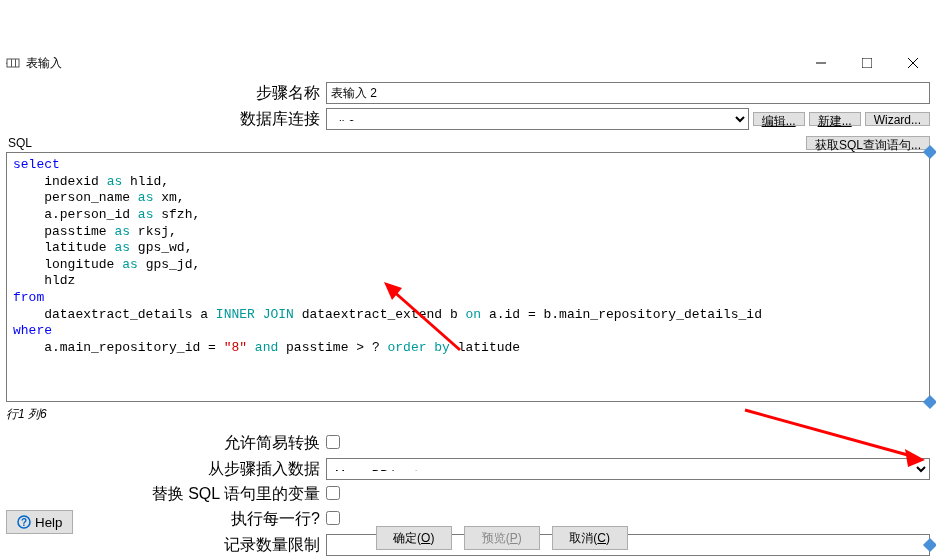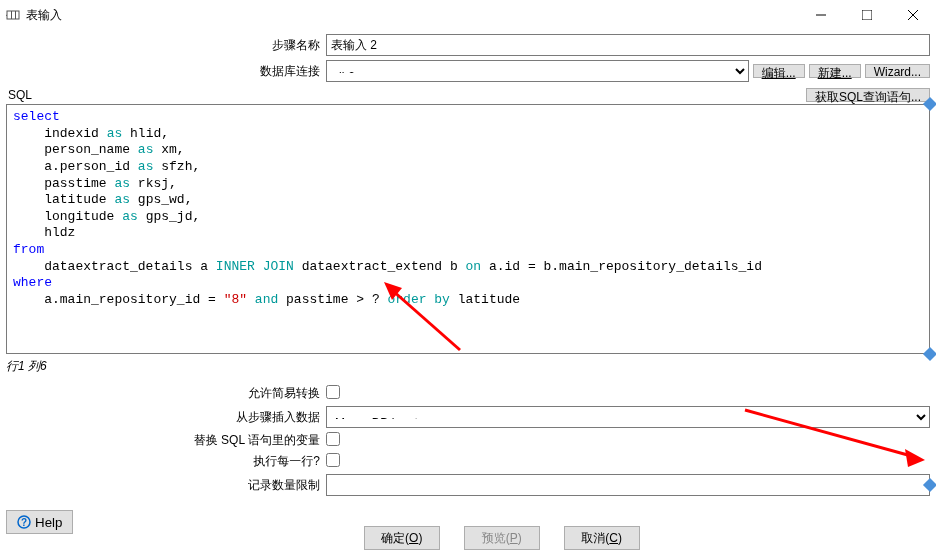--- a/index.html
+++ b/index.html
@@ -1,23 +1,23 @@
 <!DOCTYPE html>
 <html><head>
 <meta charset="utf-8">
 <style>
 * { box-sizing: border-box; margin: 0; padding: 0; }
 body { font-family: "Microsoft YaHei", "Segoe UI", sans-serif; font-size: 12px; background: #fff; color: #000; width: 936px; height: 558px; position: relative; overflow: hidden; }
-.titlebar { display: flex; align-items: center; height: 30px; padding-left: 6px; background: #fff; }
+.titlebar { display: flex; align-items: center; height: 30px; padding-left: 6px; background: #fff; margin-top: 48px; }
 .titlebar-icon { width: 14px; height: 14px; margin-right: 6px; display: flex; align-items: center; justify-content: center; }
 .titlebar-title { flex: 1; font-size: 12px; }
 .titlebar-ctrl { width: 46px; height: 30px; display: flex; align-items: center; justify-content: center; }
 .content { padding: 4px 6px; }
 .form-row { display: flex; align-items: center; margin-bottom: 4px; }
-.form-row .label { width: 320px; text-align: right; padding-right: 6px; font-size: 12px; }
+.form-row .label { width: 320px; text-align: right; padding-right: 6px; font-size: 16px; }
 .form-row .field { flex: 1; display: flex; gap: 4px; align-items: center; }
 .text-input, select { height: 22px; border: 1px solid #7a7a7a; padding: 8px 4px; font-size: 12px; font-family: inherit; background: #fff; }
 .text-input { flex: 1; }
 select { flex: 1; }
 .btn { height: 14px; padding: 0 8px; border: 1px solid #adadad; background: #e1e1e1; font-size: 12px; font-family: inherit; cursor: pointer; white-space: nowrap; }
 .sql-header { display: flex; align-items: center; margin-top: 6px; }
 .sql-header .sql-label { flex: 1; font-size: 12px; padding-left: 2px; }
 .sql-editor-wrap { position: relative; margin-top: 2px; }
 .sql-editor { border: 1px solid #7a7a7a; width: 100%; height: 250px; overflow: auto; padding: 4px 22px 4px 6px; font-family: Consolas, "Courier New", monospace; font-size: 13px; line-height: 1.28; white-space: pre; background: #fff; }
 .kw-blue { color: #0000ff; }
@@ -27,21 +27,21 @@
 .diamond.top { top: -5px; right: -5px; }
 .diamond.bottom { bottom: -5px; right: -5px; }
 .status-line { font-size: 12px; margin-top: 4px; font-style: italic; }
 .lower-form { margin-top: 10px; }
 .lower-form .form-row .label { width: 320px; }
 input[type="checkbox"] { width: 14px; height: 14px; }
 .chk-wrap { width: 16px; }
 .limit-input { flex: 1; height: 22px; border: 1px solid #7a7a7a; padding: 0 4px; font-size: 12px; }
 .footer { position: absolute; bottom: 8px; left: 6px; right: 6px; display: flex; align-items: center; }
 .help-btn { height: 24px; padding: 0 10px; border: 1px solid #adadad; background: #e1e1e1; display: flex; align-items: center; gap: 4px; cursor: pointer; }
-.footer-btns { flex: 1; display: flex; justify-content: center; gap: 24px; margin-top: 32px; }
+.footer-btns { flex: 1; display: flex; justify-content: center; gap: 12px; margin-top: 32px; }
 .footer-btn { height: 24px; min-width: 76px; border: 1px solid #adadad; background: #e1e1e1; font-size: 12px; font-family: inherit; cursor: pointer; }
 .footer-btn.disabled { color: #888; }
 .arrow-svg { position: absolute; pointer-events: none; }
 .underline { text-decoration: underline; }
 .input-with-diamond { position: relative; flex: 1; display: flex; }
 .diamond-r { position: absolute; right: -5px; top: 50%; margin-top: -5px; width: 10px; height: 10px; background: #4a90d9; transform: rotate(45deg); }
 </style>
 </head>
 <body>
 

